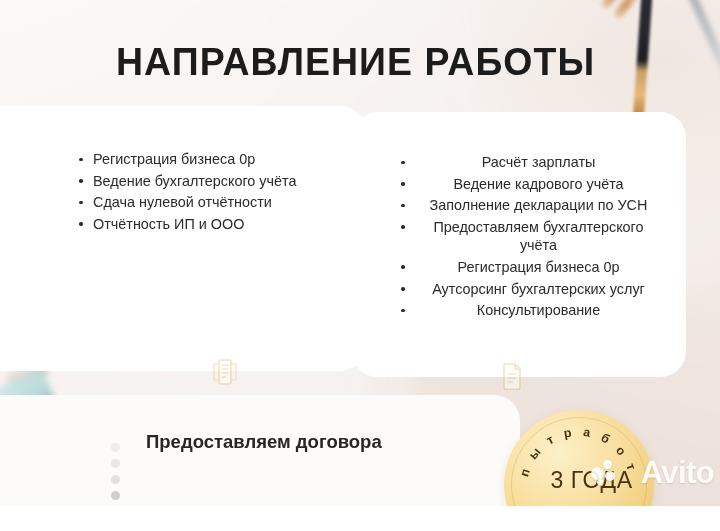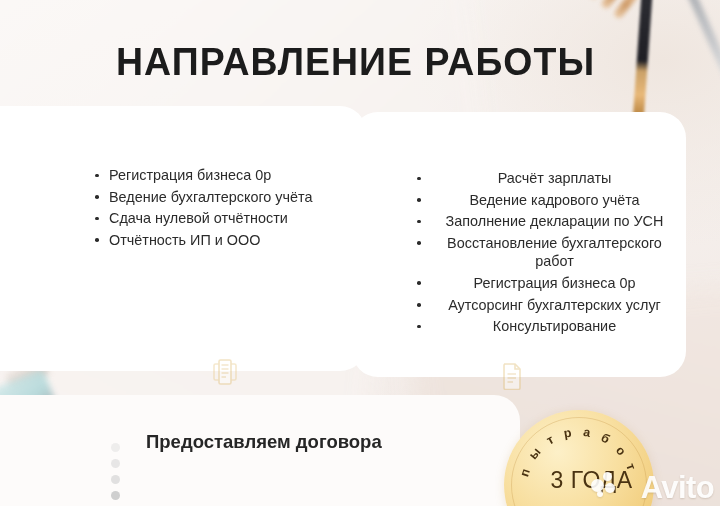--- a/index.html
+++ b/index.html
@@ -163,21 +163,21 @@
     color: #1c1c1c;
     font-family: "Liberation Sans Narrow", "Liberation Sans", "DejaVu Sans", sans-serif;
     transform: scaleX(.96);
     transform-origin: left center;
     white-space: nowrap;
   }
 
   
   .list {
     position: absolute;
-    margin: 16px;
+    margin: 0;
     padding: 0;
     list-style: none;
   }
   .list li {
     position: relative;
     padding-left: 15px;
     color: #2b2b2b;
     font-size: 14.4px;
     line-height: 18.6px;
     margin-bottom: 3px;
@@ -273,22 +273,23 @@
     font-size: 12.5px;
     font-weight: 700;
     letter-spacing: 3.6px;
     fill: #4a3312;
   }
 
   
   .watermark {
     position: absolute;
     right: 6px;
-    bottom: 0;
+    bottom: 15px;
     display: flex;
+    align-items: center;
     gap: 20px;
     opacity: .9;
   }
   .wm-text {
     font-size: 31px;
     font-weight: 700;
     color: #ffffff;
     letter-spacing: -.6px;
     text-shadow: 0 1px 2px rgba(120,100,80,.28);
   }
@@ -335,21 +336,21 @@
     <li>Регистрация бизнеса 0р</li>
     <li>Ведение бухгалтерского учёта</li>
     <li>Сдача нулевой отчётности</li>
     <li>Отчётность ИП и ООО</li>
   </ul>
 
   <ul class="list list-right">
     <li>Расчёт зарплаты</li>
     <li>Ведение кадрового учёта</li>
     <li>Заполнение декларации по УСН</li>
-    <li>Восстановление бухгалтерского работ</li>
+    <li>Предоставляем бухгалтерского учёта</li>
     <li>Регистрация бизнеса 0р</li>
     <li>Аутсорсинг бухгалтерских услуг</li>
     <li>Консультирование</li>
   </ul>
 
   <div class="doc-icon doc-icon-left">
     <svg width="26" height="28" viewBox="0 0 26 28">
       <rect x="2" y="6" width="7" height="16" rx="1.5" fill="none" stroke="#e8c98a" stroke-width="1.6"></rect>
       <rect x="17" y="6" width="7" height="16" rx="1.5" fill="none" stroke="#e8c98a" stroke-width="1.6"></rect>
       <rect x="7" y="2" width="12" height="24" rx="1.5" fill="#fff" stroke="#e0bd74" stroke-width="1.6"></rect>

